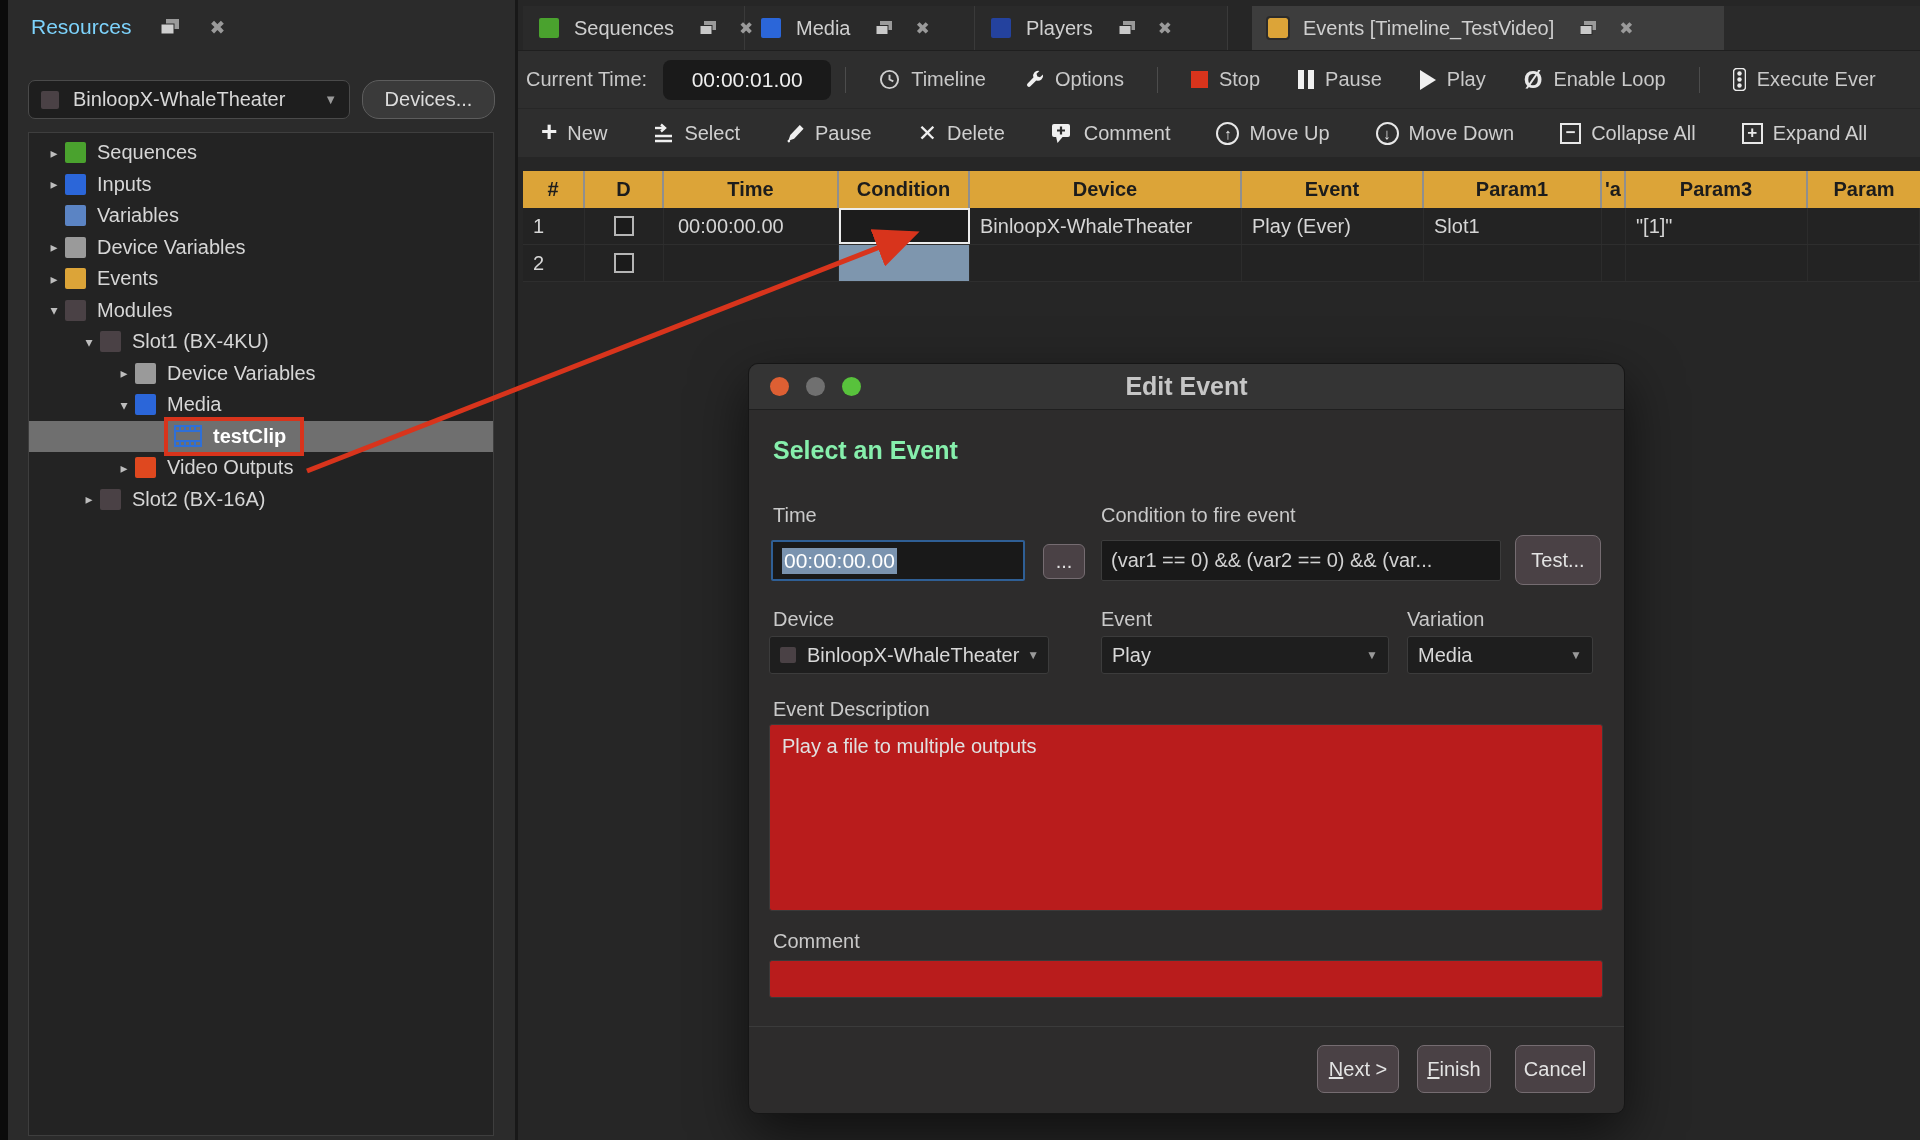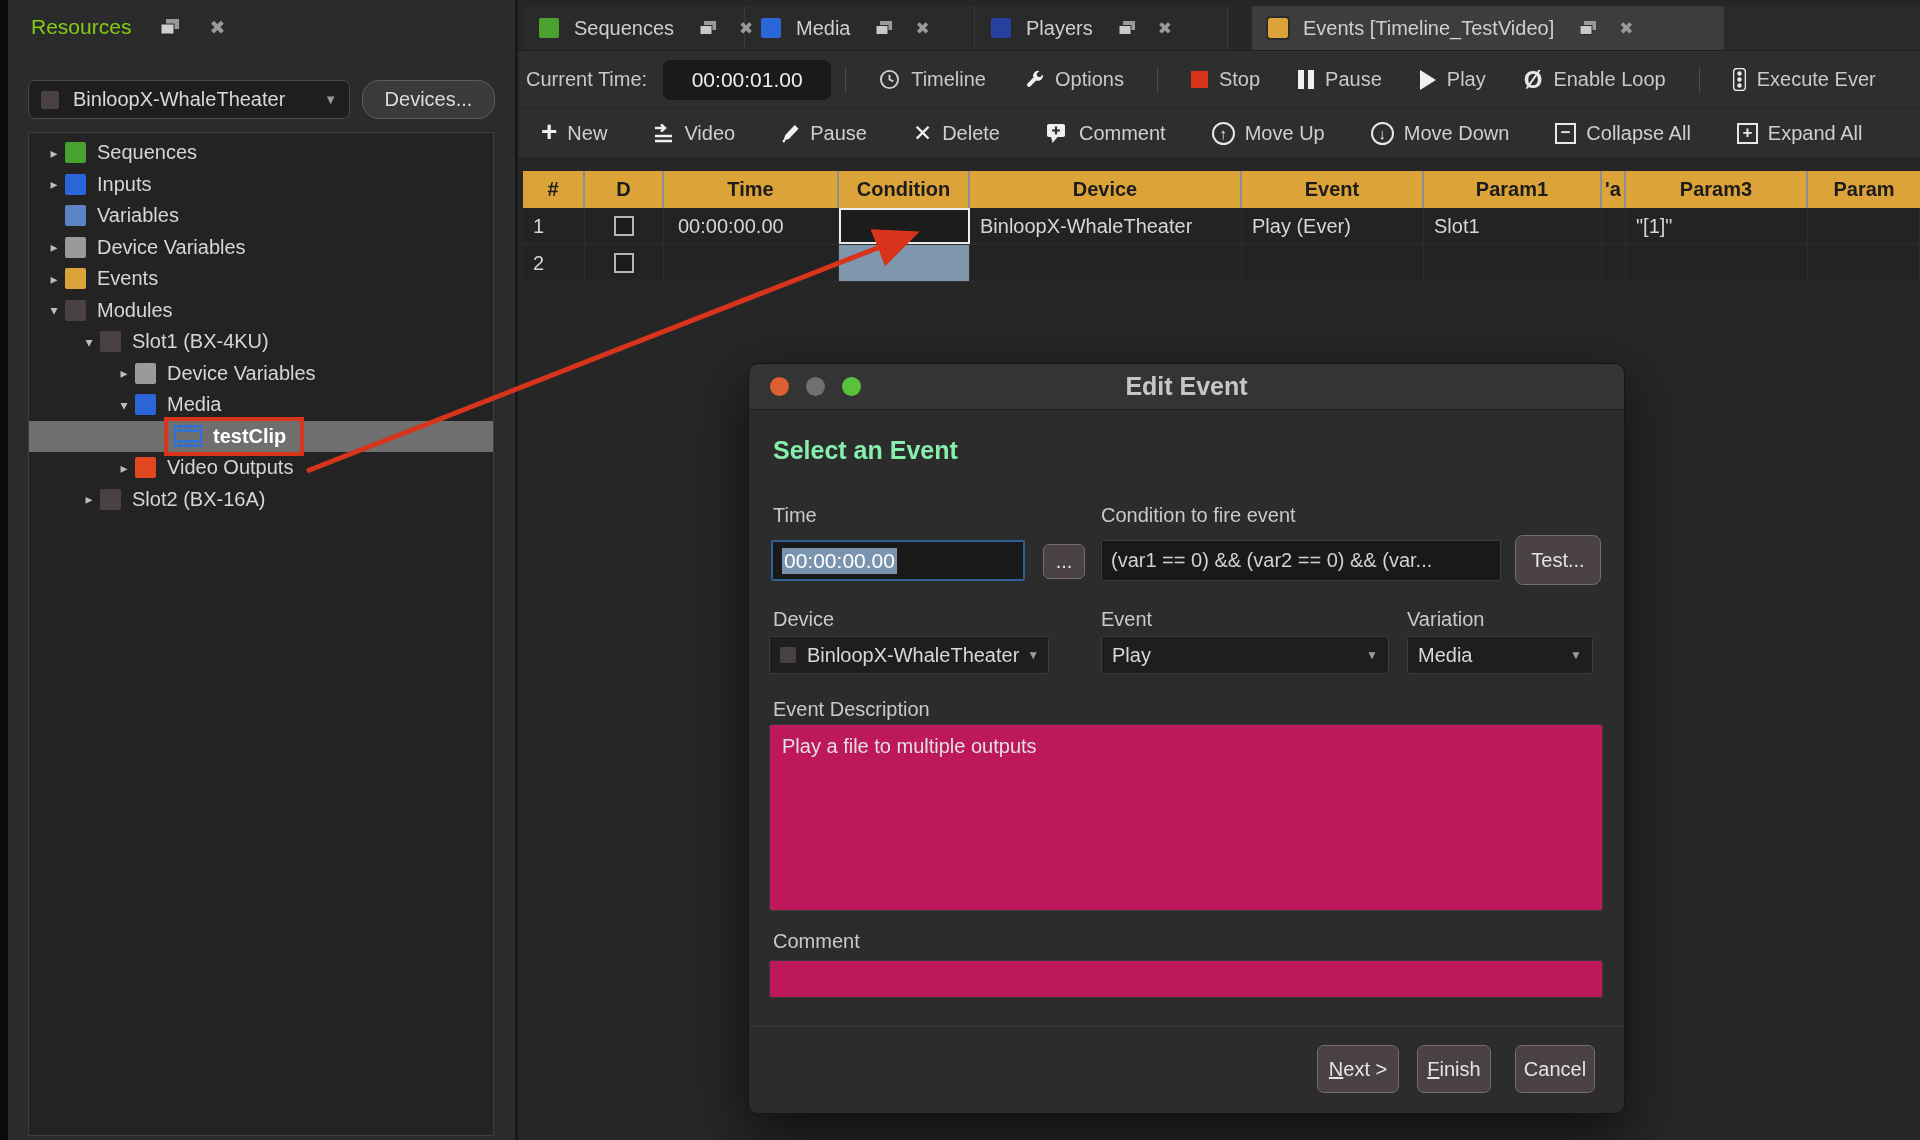--- a/index.html
+++ b/index.html
@@ -4,21 +4,21 @@
 <style>
   * { box-sizing: border-box; }
   html,body { margin:0; padding:0; background:#0b0b0b; }
   body { font-family:"Liberation Sans","DejaVu Sans",sans-serif; }
   .app { position:relative; width:1920px; height:1140px; background:#262626; overflow:hidden; }
 
   
   .edge-strip { position:absolute; left:0; top:0; width:8px; height:1140px; background:#0b0b0b; }
   .left-panel { position:absolute; left:8px; top:0; width:507px; height:1140px; background:#2b2b2b; }
   .res-header { position:absolute; left:23px; top:15px; display:flex; align-items:center; gap:30px; }
-  .res-title { font-size:21px; color:#84cc16; }
+  .res-title { font-size:21px; color:#7dd3fc; }
   .panel-icon { display:flex; align-items:center; }
   .device-select { position:absolute; left:20px; top:80px; width:322px; height:39px; background:#1e1e1e;
     border:1px solid #4a4a4a; border-radius:7px; display:flex; align-items:center; padding:0 12px; }
   .device-select .swatch { width:18px; height:18px; background:#4a4145; border-radius:2px; margin-right:14px; }
   .device-select .lbl { font-size:20px; color:#d8d8d8; white-space:nowrap; }
   .device-select .caret { margin-left:auto; color:#9a9a9a; font-size:13px; }
   .devices-btn { position:absolute; left:354px; top:80px; width:133px; height:39px; background:#3a3a3a;
     border:1px solid #5d5d5d; border-radius:17px; color:#dcdcdc; font-size:20px; display:flex; align-items:center; justify-content:center; }
 
   .tree-box { position:absolute; left:20px; top:132px; width:466px; height:1004px; background:#232323;
@@ -96,21 +96,21 @@
   .dlg-input { position:absolute; background:#191919; border:1px solid #3c3c3c; border-radius:2px;
     display:flex; align-items:center; padding:0 9px; font-size:20px; color:#d2d2d2; white-space:nowrap; overflow:hidden; }
   .dlg-input.focus { border:2px solid #2f5f95; }
   .selhl { background:#7a93af; color:#ffffff; padding:1px 2px; }
   .mini-btn { position:absolute; background:#4a4145; border:1px solid #756c71; border-radius:6px;
     color:#e3e3e3; font-size:20px; display:flex; align-items:center; justify-content:center; }
   .dd { position:absolute; background:#1e1e1e; border:1px solid #3c3c3c; border-radius:3px;
     display:flex; align-items:center; padding:0 10px; font-size:20px; color:#d8d8d8; white-space:nowrap; }
   .dd .swatch { width:16px; height:16px; background:#4a4145; border-radius:2px; margin-right:11px; flex:none; }
   .dd .caret { margin-left:auto; color:#9a9a9a; font-size:12px; padding-left:8px; }
-  .dlg-area { position:absolute; background:#be185d; border:1px solid #3a3a3a; border-radius:3px;
+  .dlg-area { position:absolute; background:#b91c1c; border:1px solid #3a3a3a; border-radius:3px;
     font-size:20px; color:#e0e0e0; padding:10px 12px; }
   .dlg-footer-line { position:absolute; left:0; top:662px; width:100%; border-top:1px solid #3b3b3b; }
   .dlg-btn { position:absolute; top:681px; height:48px; background:#4a4145; border:1px solid #756c71;
     border-radius:7px; color:#e3e3e3; font-size:20px; display:flex; align-items:center; justify-content:center; }
   .btn-label { display:block; }
   .ul-first::first-letter { text-decoration:underline; }
 </style>
 </head>
 <body>
 
@@ -338,21 +338,21 @@
           <span>New</span>
         </span>
         <span class="tb2">
           <span class="panel-icon">
             <svg width="21" height="21" viewBox="0 0 21 21" stroke="#f0f0f0" stroke-width="2.4" fill="none">
               <path d="M2 5h9"></path>
               <path d="M8 1.5 12 5 8 8.5"></path>
               <path d="M2 13h17M2 18h17"></path>
             </svg>
           </span>
-          <span>Video</span>
+          <span>Select</span>
         </span>
         <span class="tb2">
           <span class="panel-icon">
             <svg width="19" height="19" viewBox="0 0 20 20">
               <path d="M2.5 17.5l2-6L14.5 1l4 4L8.5 15.5z" fill="#f0f0f0"></path>
               <circle cx="3" cy="18" r="1.4" fill="#f0f0f0"></circle>
             </svg>
           </span>
           <span>Pause</span>
         </span>

